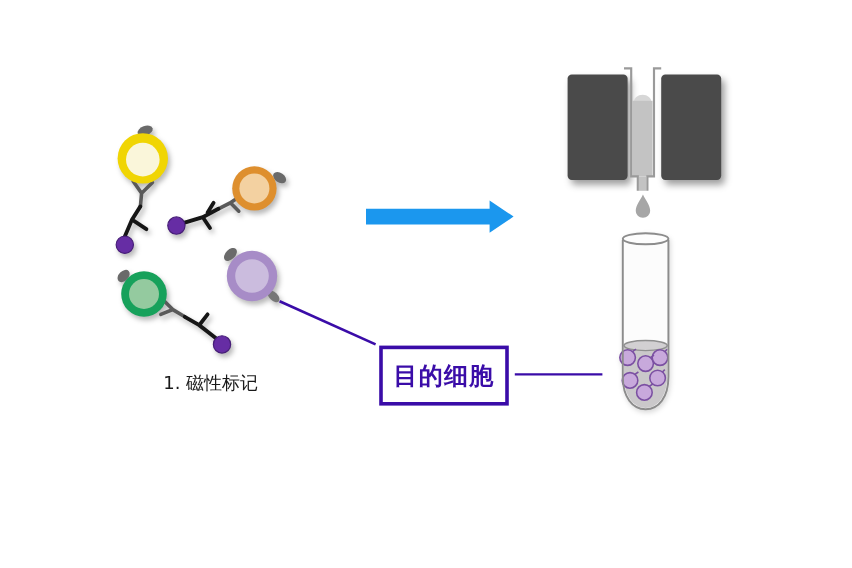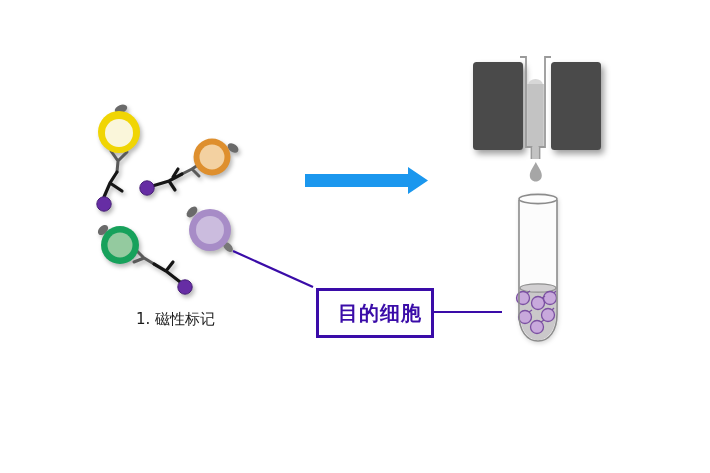--- a/index.html
+++ b/index.html
@@ -8,21 +8,21 @@
     font-family:"DejaVu Sans","Liberation Sans",sans-serif;
   }
   svg{position:absolute;left:0;top:0;}
   .cell-shadow{filter:drop-shadow(2px 3px 2px rgba(0,0,0,0.28));}
   .magnet-shadow{filter:drop-shadow(3px 4px 3px rgba(0,0,0,0.38));}
   .soft-shadow{filter:drop-shadow(1px 2px 2px rgba(0,0,0,0.15));}
   .callout{
     position:absolute;left:316px;top:288px;width:102px;height:44px;
     border:3px solid #3A0CA8;background:#ffffff;
     display:flex;align-items:center;justify-content:center;
-    color:#3A0CA8;font-weight:bold;font-size:20px;letter-spacing:1px;padding-left:10px;
+    color:#3A0CA8;font-weight:bold;font-size:20px;letter-spacing:1px;
   }
   .step-label{
     position:absolute;color:#1a1a1a;white-space:pre-line;
   }
   .step1{left:100px;top:310px;font-size:15px;margin-left:36px;}
   .step2{left:482px;top:349px;font-size:20px;line-height:26px;}
 </style>
 </head>
 <body>
 

